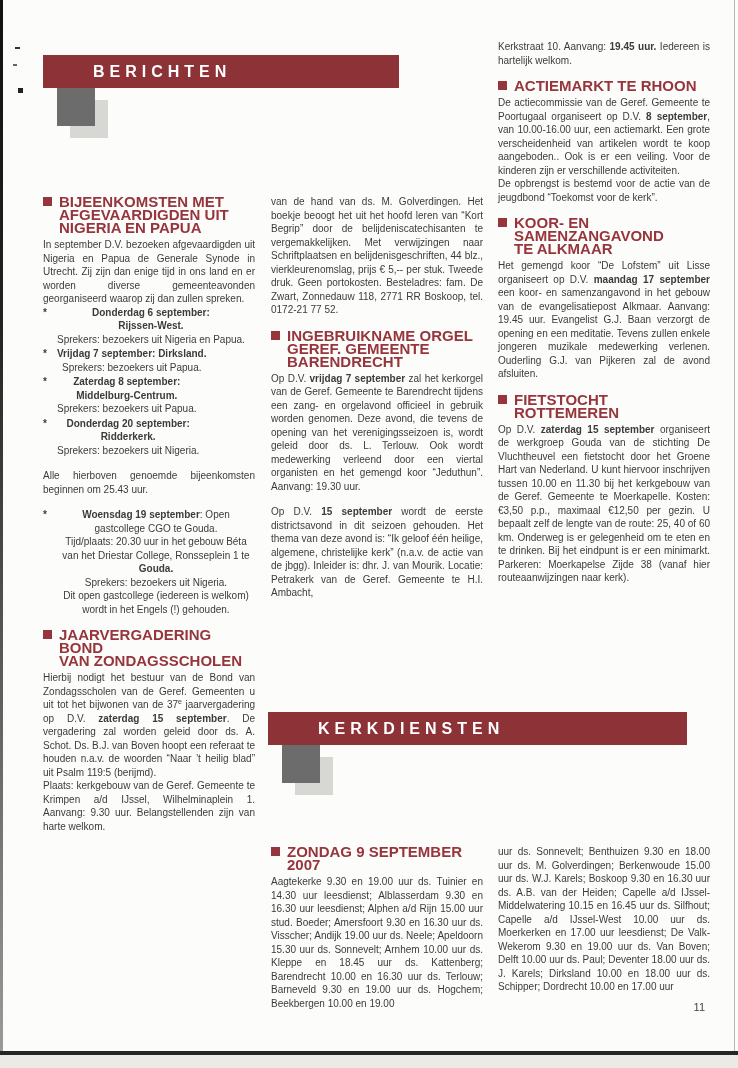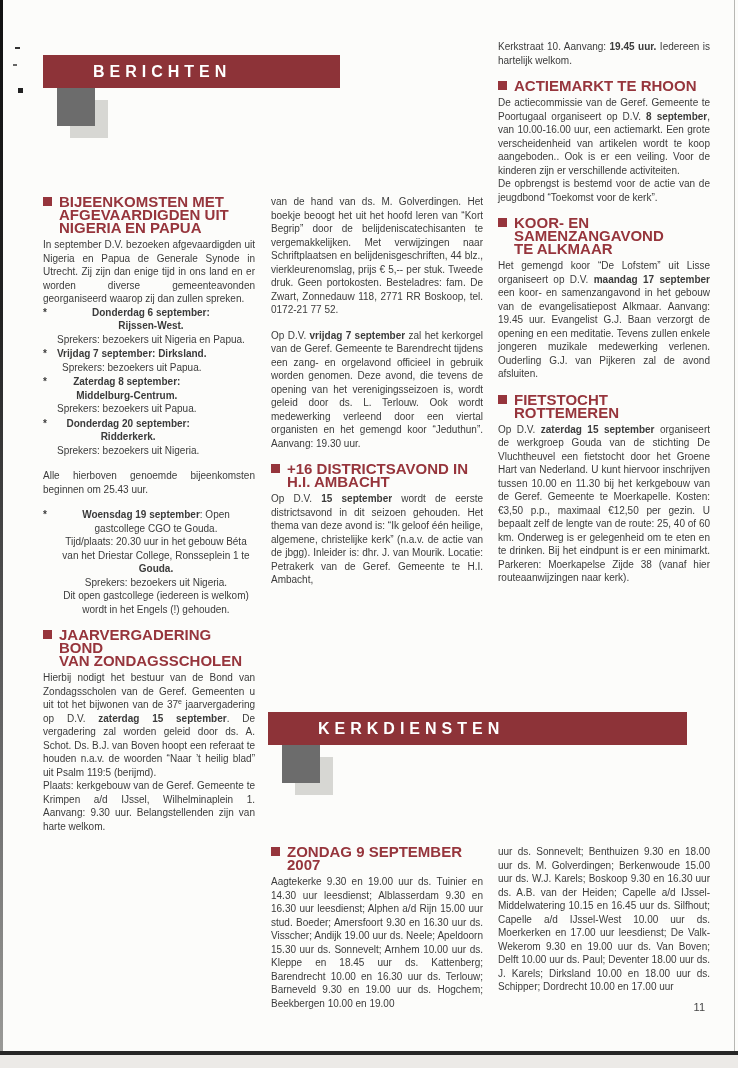--- a/index.html
+++ b/index.html
@@ -19,21 +19,21 @@
   .mark { position:absolute; background:#333; }
   .mark.m1 { left:15px; top:47px; width:5px; height:2px; }
   .mark.m2 { left:13px; top:64px; width:4px; height:2px; background:#666; }
   .mark.m3 { left:18px; top:88px; width:5px; height:5px; background:#222; }
   
   .banner {
     position:absolute; height:33px; background:#8d3338;
     color:#fff; font-weight:bold; font-size:16px; letter-spacing:5px;
     line-height:33px; padding-left:50px; z-index:3;
   }
-  .banner.berichten   { left:43px;  top:55px;  width:297px; }
+  .banner.berichten   { left:43px;  top:55px;  width:356px; }
   .banner.kerkdiensten{ left:268px; top:712px; width:419px; }
   .sq-dark  { position:absolute; width:38px; height:38px; background:#6c6c6c; z-index:2; }
   .sq-light { position:absolute; width:38px; height:38px; background:#d7d7d3; z-index:1; }
   
   .col { position:absolute; width:212px; font-size:10px; line-height:13.5px; }
   .col-1 { left:43px;  top:195px; }
   .col-2 { left:271px; top:195px; }
   .col-3 { left:498px; top:40px;  }
   .kd-left  { left:271px; top:845px; }
   .kd-right { left:498px; top:845px; }
@@ -124,29 +124,30 @@
       <div class="p rich"><span>Hierbij nodigt het bestuur van de Bond van Zondagsscholen van de Geref. Gemeenten u uit tot het bijwonen van de 37</span><sup>e</sup><span> jaarvergadering op D.V. </span><span class="b">zaterdag 15 september</span><span>. De vergadering zal worden geleid door ds. A. Schot. Ds. B.J. van Boven hoopt een referaat te houden n.a.v. de woorden “Naar ’t heilig blad” uit Psalm 119:5 (berijmd).
 Plaats: kerkgebouw van de Geref. Gemeente te Krimpen a/d IJssel, Wilhelminaplein 1. Aanvang: 9.30 uur. Belangstellenden zijn van harte welkom.</span></div>
     </div>
 
   </div>
 
   <div class="col col-2">
     <div class="p rich cont"><span>van de hand van ds. M. Golverdingen. Het boekje beoogt het uit het hoofd leren van “Kort Begrip” door de belijdeniscatechisanten te vergemakkelijken. Met verwijzingen naar Schriftplaatsen en belijdenisgeschriften, 44 blz., vierkleurenomslag, prijs € 5,-- per stuk. Tweede druk. Geen portokosten. Besteladres: fam. De Zwart, Zonnedauw 118, 2771 RR Boskoop, tel. 0172-21 77 52.</span></div>
 
     <div class="article">
+      <div class="atitle">
+        <span class="sq"></span>
+        <span class="atitle-text">INGEBRUIKNAME ORGEL
+GEREF. GEMEENTE
+BARENDRECHT</span>
+      </div>
       <div class="p rich"><span>Op D.V. </span><span class="b">vrijdag 7 september</span><span> zal het kerkorgel van de Geref. Gemeente te Barendrecht tijdens een zang- en orgelavond officieel in gebruik worden genomen. Deze avond, die tevens de opening van het verenigingsseizoen is, wordt geleid door ds. L. Terlouw. Ook wordt medewerking verleend door een viertal organisten en het gemengd koor “Jeduthun”. Aanvang: 19.30 uur.</span></div>
     </div>
 
     <div class="article">
-      <div class="atitle">
-        <span class="sq"></span>
-        <span class="atitle-text">+16 DISTRICTSAVOND IN
-H.I. AMBACHT</span>
-      </div>
       <div class="p rich"><span>Op D.V. </span><span class="b">15 september</span><span> wordt de eerste districtsavond in dit seizoen gehouden. Het thema van deze avond is: “Ik geloof één heilige, algemene, christelijke kerk” (n.a.v. de actie van de jbgg). Inleider is: dhr. J. van Mourik. Locatie: Petrakerk van de Geref. Gemeente te H.I. Ambacht,</span></div>
     </div>
   </div>
 
   <div class="col col-3">
     <div class="p rich cont"><span>Kerkstraat 10. Aanvang: </span><span class="b">19.45 uur.</span><span> Iedereen is hartelijk welkom.</span></div>
 
     <div class="article">
       <div class="atitle">
         <span class="sq"></span>

